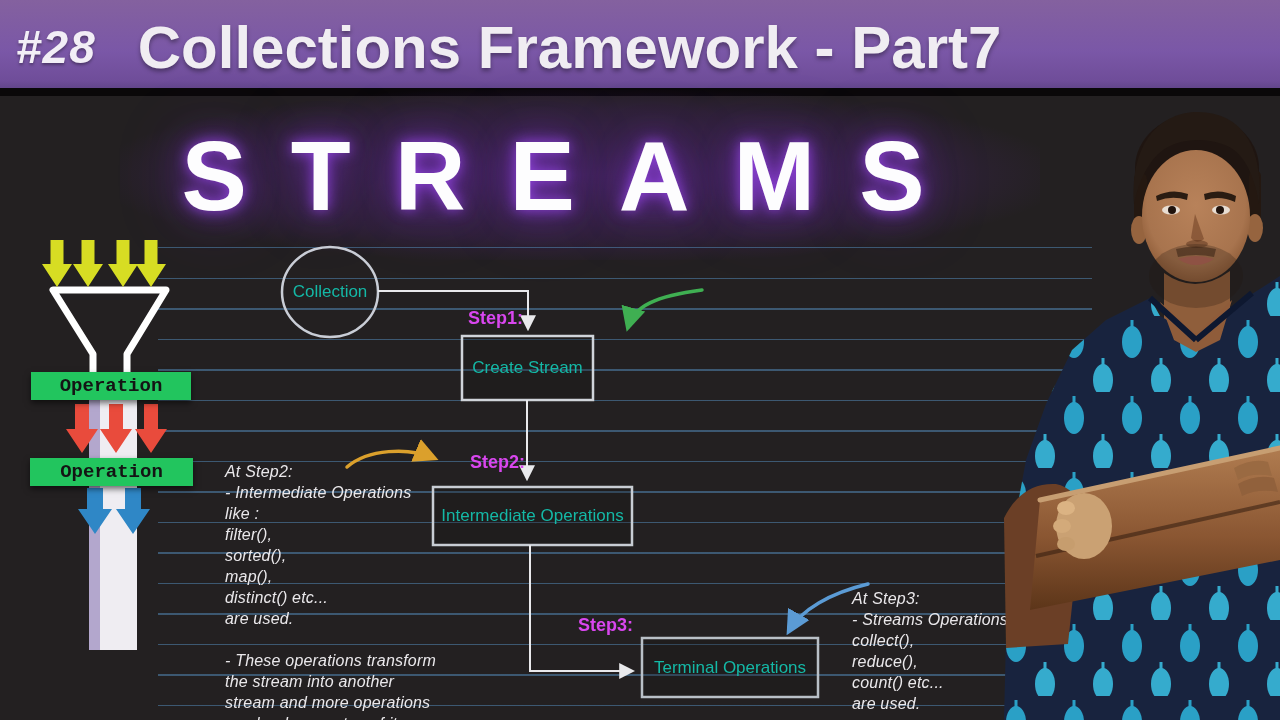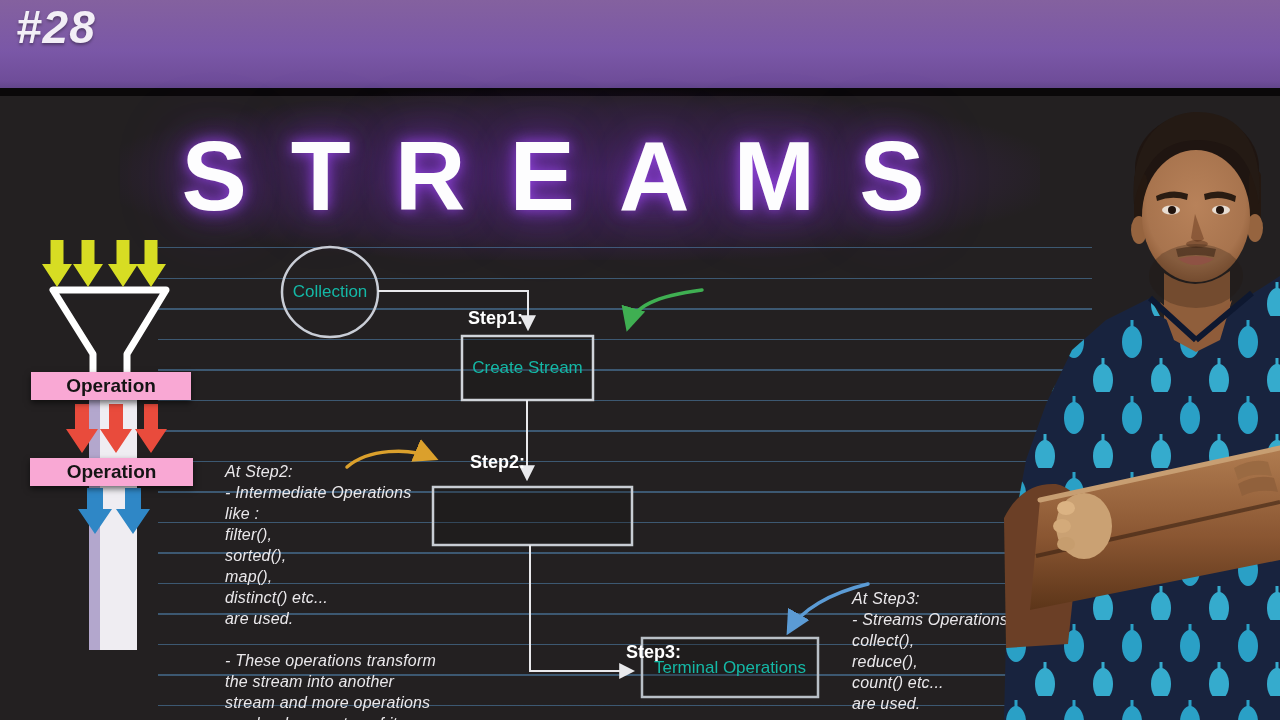--- a/index.html
+++ b/index.html
@@ -4,21 +4,21 @@
 <style>
   html,body{margin:0;padding:0;background:#000;}
   #canvas{
     position:relative;width:1280px;height:720px;overflow:hidden;
     background:#232021;font-family:"Liberation Sans",sans-serif;
   }
   
   .header{
     position:absolute;left:0;top:0;width:1280px;height:94px;
     background:linear-gradient(#84619f 0%,#7a57a7 55%,#6f4d99 86%,#59407f 100%);
-    display:flex;
+    display:flex;align-items:center;
   }
   .badge{
     font-style:italic;font-weight:bold;font-size:46px;color:#f2eef6;
     margin-left:16px;letter-spacing:1px;text-shadow:0 2px 3px rgba(0,0,0,.35);
   }
   .header-title{
     font-weight:bold;font-size:60px;color:#f0edf2;margin-left:42px;
     letter-spacing:0px;text-shadow:0 3px 4px rgba(0,0,0,.35);white-space:nowrap;
   }
   .header-gap{position:absolute;left:0;top:88px;width:1280px;height:8px;background:#0a0809;}
@@ -37,45 +37,47 @@
   
   .rules{
     position:absolute;left:158px;top:218px;width:934px;height:494px;
     background:repeating-linear-gradient(180deg,
       rgba(0,0,0,0) 0px,rgba(0,0,0,0) 29px,
       rgba(88,150,202,.48) 29px,rgba(88,150,202,.48) 30.5px);
     pointer-events:none;
   }
   
   .opbar{
-    position:absolute;background:#f9a8d4;color:#141414;font-weight:bold;font-size:19px;
+    position:absolute;background:#22c55e;color:#141414;font-weight:bold;font-size:19px;
     display:flex;align-items:center;justify-content:center;
     box-shadow:0 3px 6px rgba(0,0,0,.55);
+    font-family:Liberation Mono, monospace;
   }
   
   .fc-text{
     position:absolute;color:#14b8a6;font-size:17px;display:flex;
     align-items:center;justify-content:center;white-space:nowrap;
   }
-  .step-label{position:absolute;color:#ffffff;font-weight:bold;font-size:18px;white-space:nowrap;}
+  .step-label{position:absolute;color:#d946ef;font-weight:bold;font-size:18px;white-space:nowrap;}
   
   .note{
     position:absolute;color:#eae8eb;font-style:italic;font-size:16px;line-height:21px;
     white-space:pre-line;letter-spacing:.2px;
   }
   svg{position:absolute;}
   .abs{position:absolute;}
 </style>
 </head>
 <body>
 
 <div id="canvas">
 
   <div class="header">
     <span class="badge">#28</span>
+    <span class="header-title">Collections Framework - Part7</span>
   </div>
   <div class="header-gap"></div>
 
   <div class="glow"></div>
   <div class="streams">STREAMS</div>
 
   <div class="rules"></div>
 
   <svg class="abs" style="left:15px;top:225px;" width="200" height="430" viewBox="0 0 200 430">
 
@@ -137,21 +139,22 @@
 
     <path d="M702 290 C656 296 634 306 628 327" fill="none" stroke="#3faf52" stroke-width="3.5" stroke-linecap="round" marker-end="url(#ah-g)"></path>
     <path d="M347 467 C368 449 408 447 434 458" fill="none" stroke="#dba02c" stroke-width="3.5" stroke-linecap="round" marker-end="url(#ah-o)"></path>
     <path d="M868 584 C830 593 801 610 789 631" fill="none" stroke="#5b9bd5" stroke-width="3.5" stroke-linecap="round" marker-end="url(#ah-b)"></path>
   </svg>
 
   <div class="fc-text" style="left:282px;top:281px;width:96px;height:22px;">Collection</div>
   <div class="step-label" style="left:468px;top:308px;">Step1:</div>
   <div class="fc-text" style="left:462px;top:336px;width:131px;height:64px;">Create Stream</div>
   <div class="step-label" style="left:470px;top:452px;">Step2:</div>
-  <div class="step-label" style="left:578px;top:642px;margin-left:48px;">Step3:</div>
+  <div class="fc-text" style="left:433px;top:487px;width:199px;height:58px;">Intermediate Operations</div>
+  <div class="step-label" style="left:578px;top:615px;">Step3:</div>
   <div class="fc-text" style="left:642px;top:638px;width:176px;height:59px;">Terminal Operations</div>
 
   <div class="note" style="left:225px;top:461px;width:220px;">At Step2:
 - Intermediate Operations
 like :
 filter(),
 sorted(),
 map(),
 distinct() etc...
 are used.

